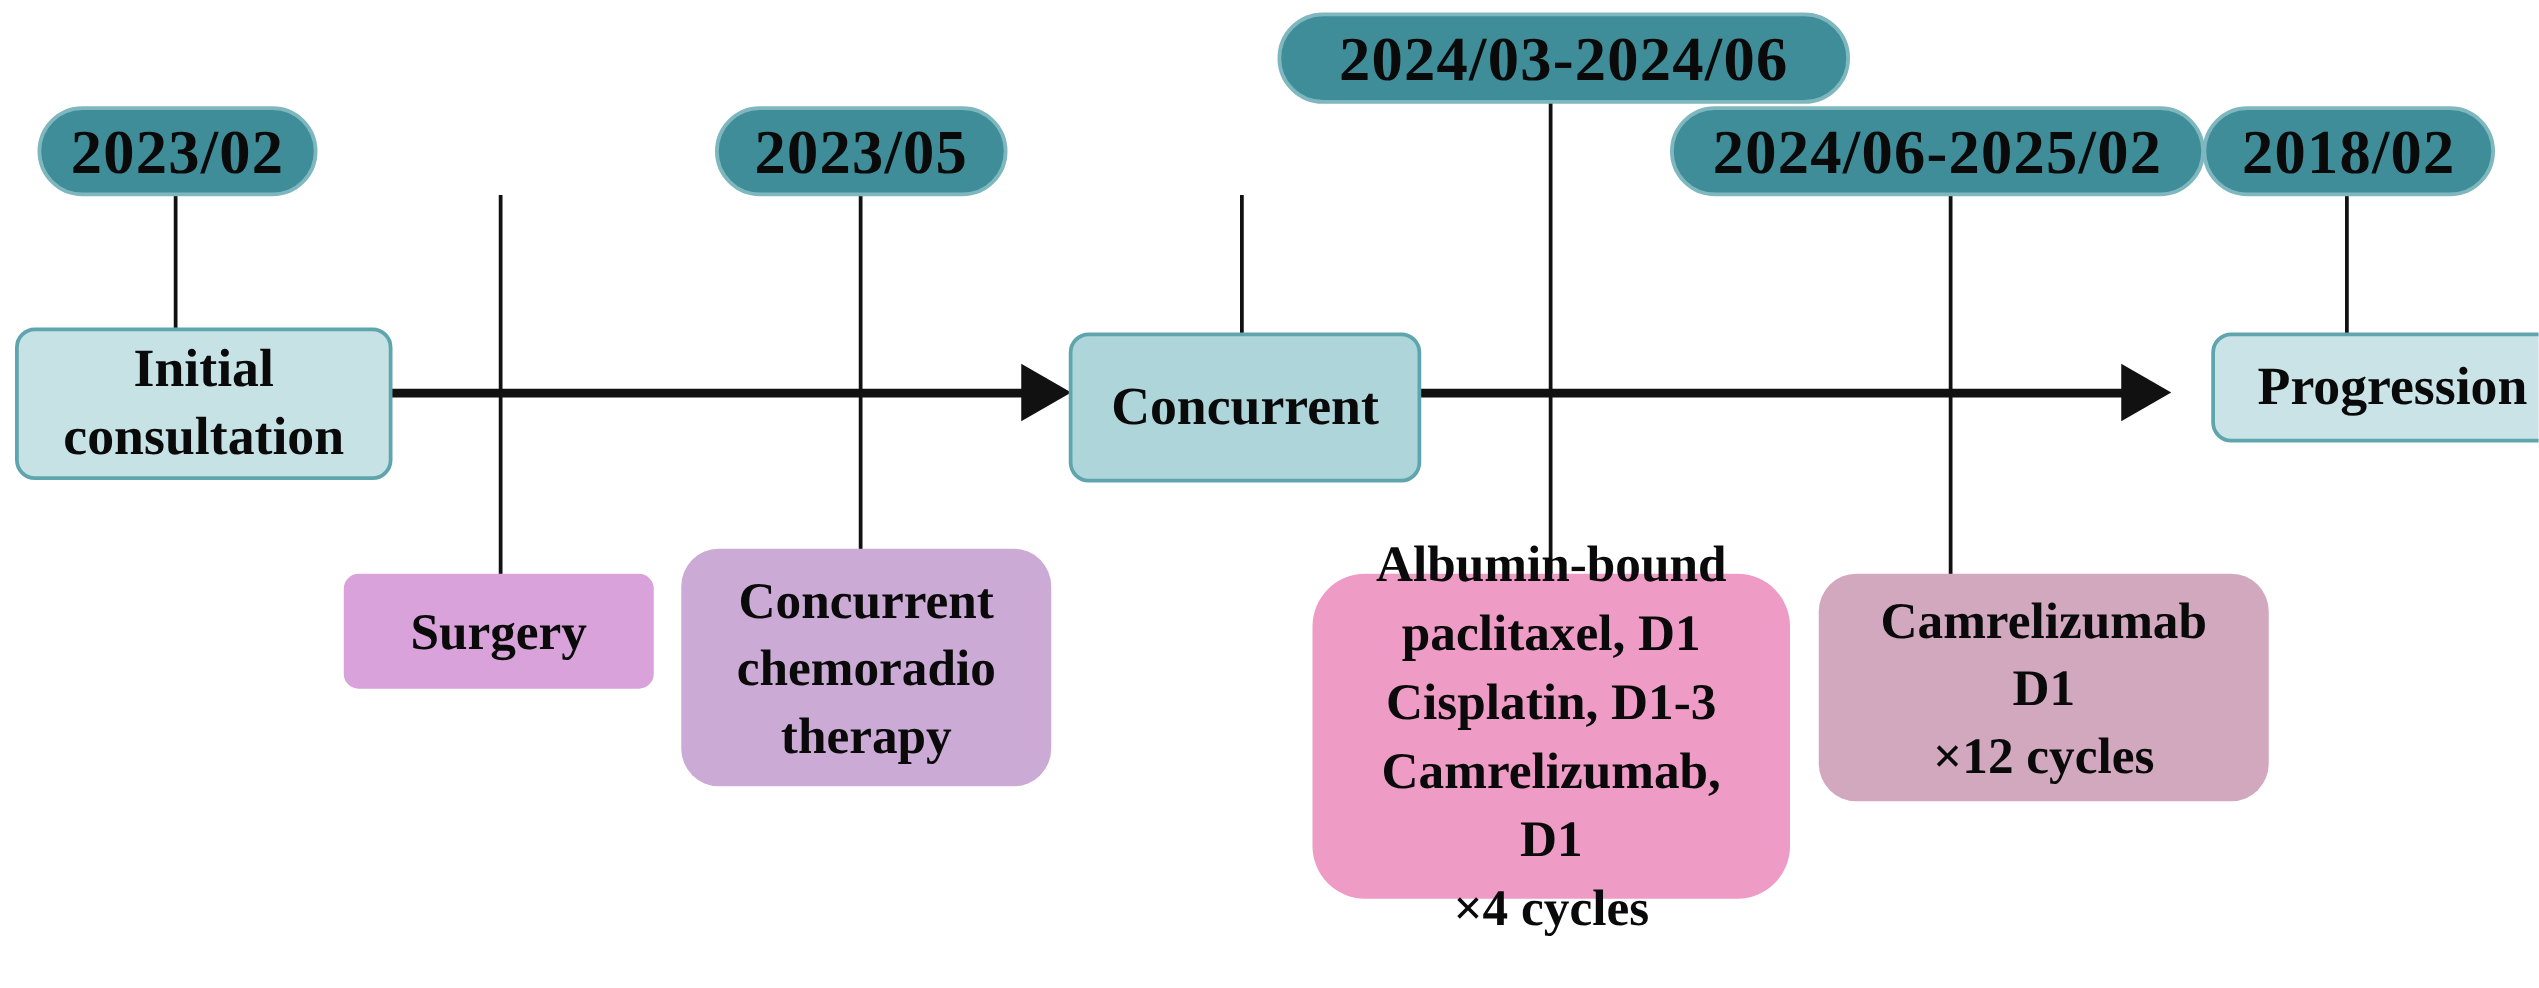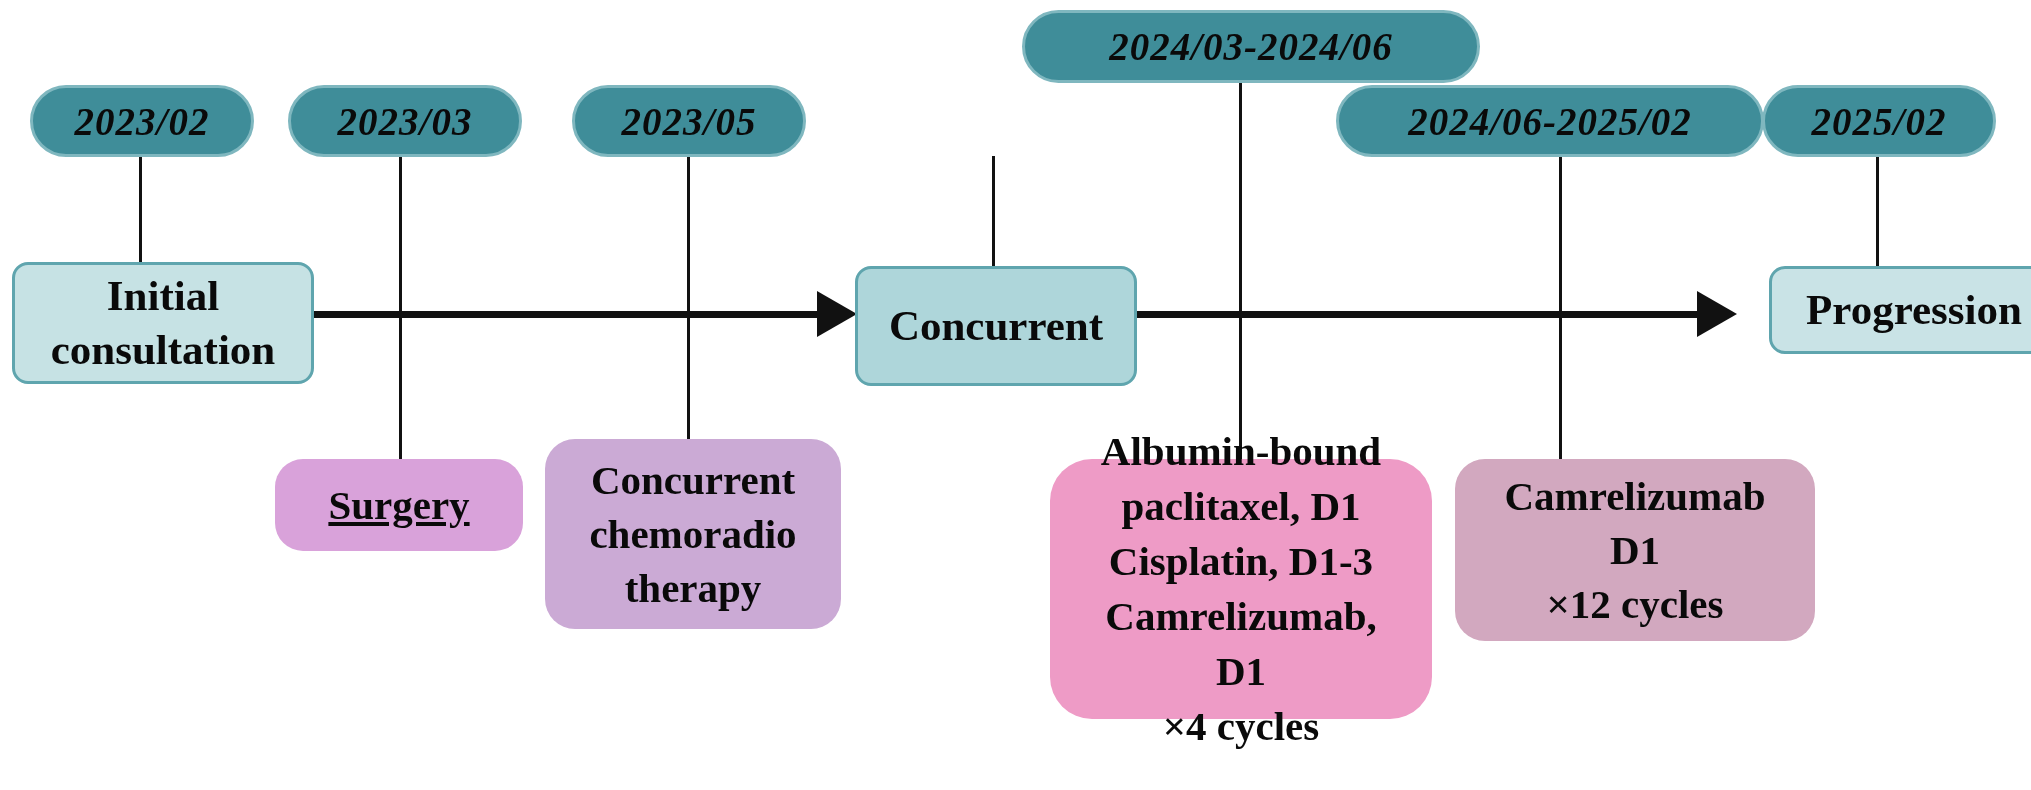--- a/index.html
+++ b/index.html
@@ -20,24 +20,23 @@
 
   
   .pill {
     background: #3F8D99;
     border: 3px solid #7FB7BF;
     border-radius: 40px;
     display: flex;
     align-items: center;
     justify-content: center;
     font-weight: bold;
-    font-size: 39px;
+    font-size: 50px;
     letter-spacing: 1px;
     z-index: 3;
-    font-style: italic;
   }
 
   
   .event-box {
     border: 3px solid #5FA5AE;
     border-radius: 16px;
     display: flex;
     align-items: center;
     justify-content: center;
     text-align: center;
@@ -83,32 +82,31 @@
   <div class="abs vline" style="left:1239px; top:80px; height:381px;"></div>
   <div class="abs vline" style="left:1559px; top:156px; height:305px;"></div>
   <div class="abs vline" style="left:1876px; top:156px; height:112px;"></div>
 
   <div class="abs hline" style="left:296px; top:311px; width:528px;"></div>
   <div class="abs arrowhead" style="left:817px; top:291px;"></div>
   <div class="abs hline" style="left:1135px; top:311px; width:568px;"></div>
   <div class="abs arrowhead" style="left:1697px; top:291px;"></div>
 
   <div class="abs pill" style="left:30px;  top:85px; width:224px; height:72px;">2023/02</div>
-  <div class="abs pill" style="left:288px; top:85px; width:234px; height:72px;">2023/03</div>
   <div class="abs pill" style="left:572px; top:85px; width:234px; height:72px;">2023/05</div>
   <div class="abs pill" style="left:1022px; top:10px; width:458px; height:73px; z-index:4;">2024/03-2024/06</div>
   <div class="abs pill" style="left:1336px; top:85px; width:428px; height:72px;">2024/06-2025/02</div>
-  <div class="abs pill" style="left:1762px; top:85px; width:234px; height:72px;">2025/02</div>
+  <div class="abs pill" style="left:1762px; top:85px; width:234px; height:72px;">2018/02</div>
 
   <div class="abs event-box" style="left:12px; top:262px; width:302px; height:122px; background:#C6E2E4;">Initial
 consultation</div>
   <div class="abs event-box" style="left:855px; top:266px; width:282px; height:120px; background:#AED6DA;">Concurrent</div>
   <div class="abs event-box" style="left:1737px; top:266px; width:290px; height:88px; background:#C9E3E6;margin-left:32px;">Progression</div>
 
-  <div class="abs treat-box" style="left:275px; top:459px; width:248px; height:92px; background:#D9A2DA; border-radius:28px;text-decoration:underline;">Surgery</div>
+  <div class="abs treat-box" style="left:275px; top:459px; width:248px; height:92px; background:#D9A2DA; border-radius:12px;">Surgery</div>
   <div class="abs treat-box" style="left:545px; top:439px; width:296px; height:190px; background:#CBAAD5; border-radius:30px;">Concurrent
 chemoradio
 therapy</div>
   <div class="abs treat-box" style="left:1050px; top:459px; width:382px; height:260px; background:#EE9BC6; border-radius:42px; line-height:1.34;">Albumin-bound
 paclitaxel, D1
 Cisplatin, D1-3
 Camrelizumab,
 D1
 ×4 cycles</div>
   <div class="abs treat-box" style="left:1437px; top:459px; width:360px; height:182px; background:#D2A8BF; border-radius:30px;margin-left:18px;">Camrelizumab

